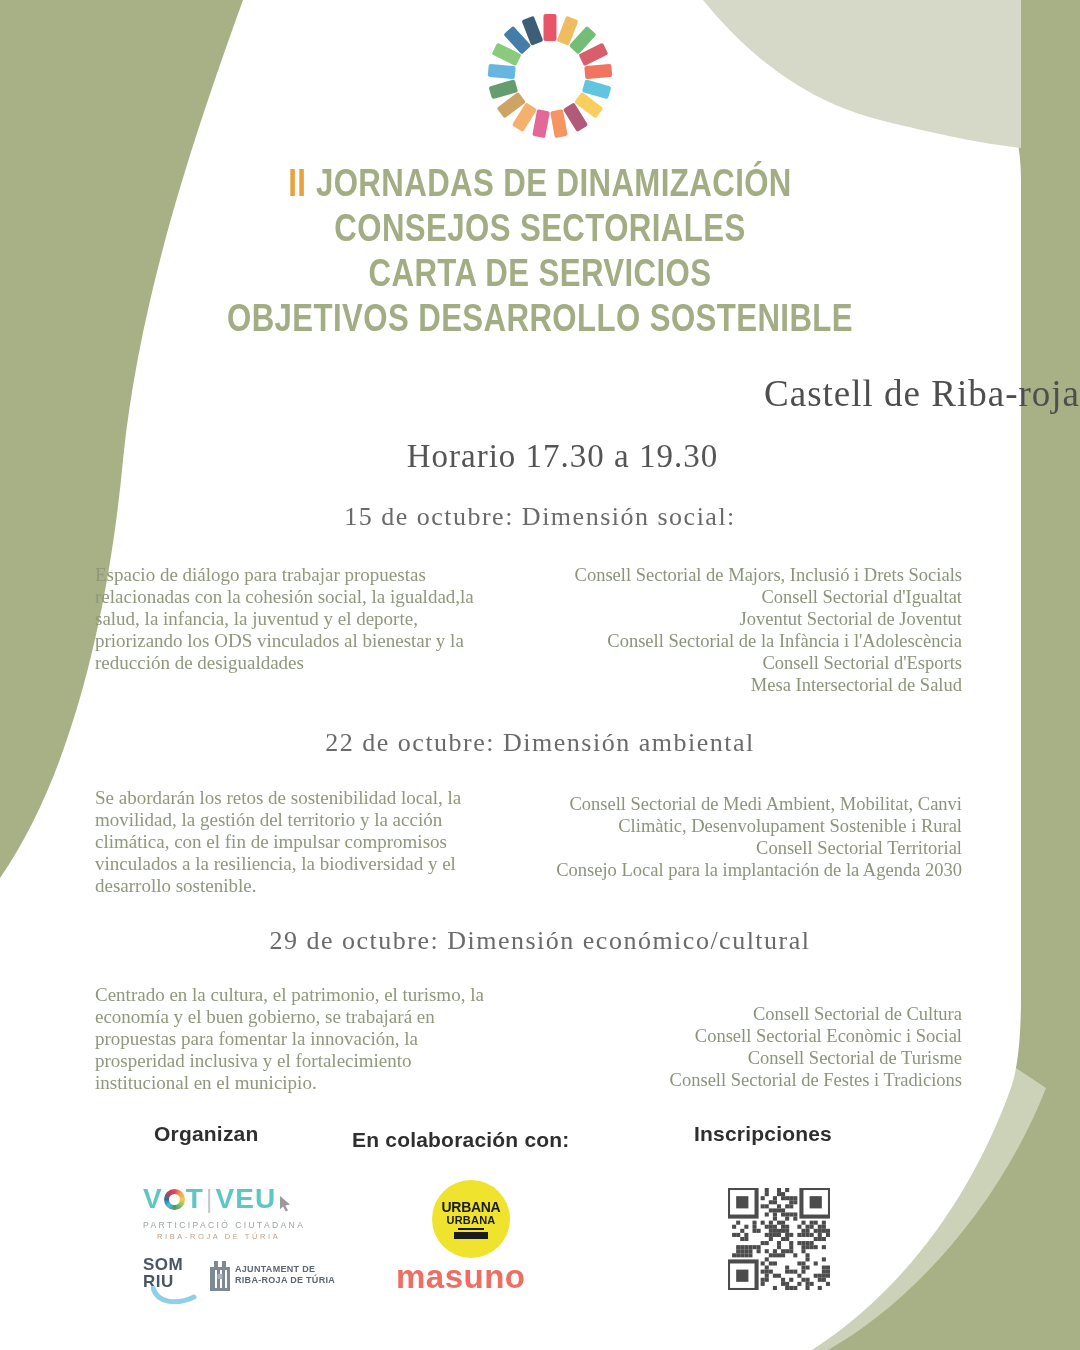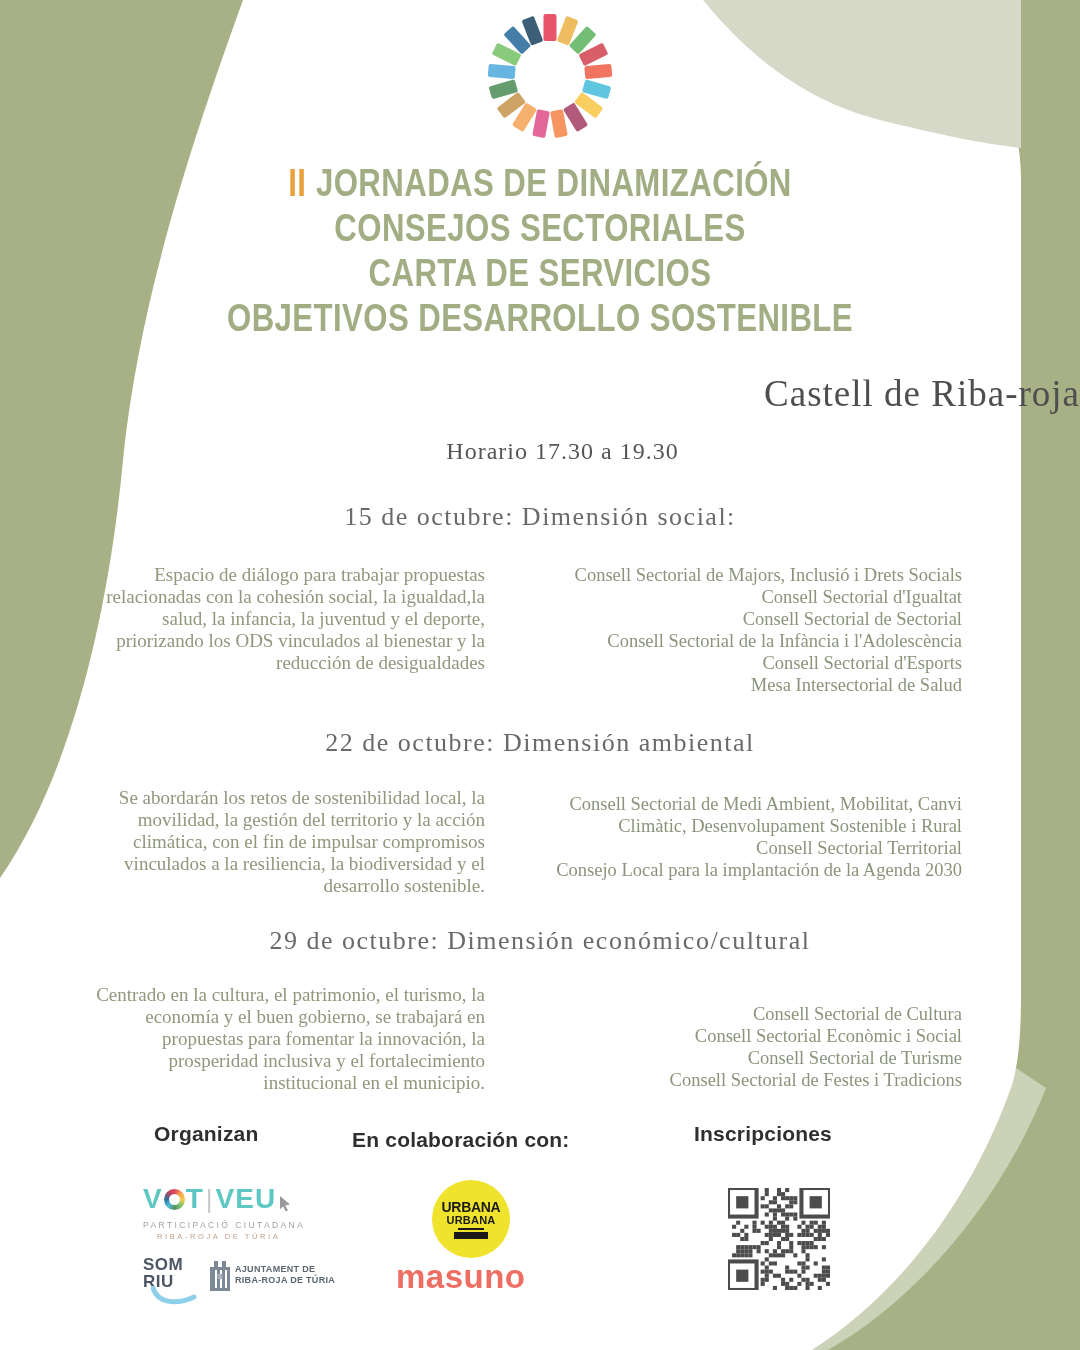--- a/index.html
+++ b/index.html
@@ -15,24 +15,24 @@
 
   .title{
     left:0;right:0;top:160px;text-align:center;
     font-weight:bold;font-size:39px;line-height:45px;color:#a2ad83;
     letter-spacing:.5px;transform:scaleX(.8);transform-origin:50% 0;
     white-space:nowrap;
   }
   .title .numeral{color:#e9a13e;margin-right:12px;}
 
   .venue{left:0;right:0;top:372px;text-align:right;font-size:37px;color:#4e4e4e;letter-spacing:1px;}
-  .schedule{left:0;right:0;top:438px;text-align:center;font-size:24px;color:#555;letter-spacing:1px;padding-left:45px;}
+  .schedule{left:0;right:0;top:438px;text-align:center;font-size:33px;color:#555;letter-spacing:1px;padding-left:45px;}
 
   .session-heading{left:0;right:0;text-align:center;font-size:26px;color:#6a6a6a;letter-spacing:1.5px;}
-  .session-desc{width:390px;left:95px;text-align:right;font-size:19px;line-height:22px;color:#8f977c;}
+  .session-desc{width:390px;left:95px;text-align:left;font-size:19px;line-height:22px;color:#8f977c;}
   .session-list{width:440px;left:522px;text-align:right;font-size:18.5px;line-height:22px;color:#8b947b;}
 
   .s1h{top:502px;} .s1d{top:564px;} .s1l{top:564px;}
   .s2h{top:728px;} .s2d{top:787px;} .s2l{top:793px;}
   .s3h{top:926px;} .s3d{top:984px;} .s3l{top:1003px;}
 
   .footer-label{font-size:21px;font-weight:bold;color:#2f2f2f;letter-spacing:.2px;}
   .lab-org{left:154px;top:1122px;}
   .lab-col{left:352px;top:1128px;}
   .lab-ins{left:694px;top:1122px;}
@@ -125,21 +125,21 @@
   </div>
 
   <div class="abs venue serif">Castell de Riba-roja</div>
   <div class="abs schedule serif">Horario 17.30 a 19.30</div>
 
   <div class="abs session-heading serif s1h">15 de octubre: Dimensión social:</div>
   <div class="abs session-desc serif s1d">Espacio de diálogo para trabajar propuestas relacionadas con la cohesión social, la igualdad,la salud, la infancia, la juventud y el deporte, priorizando los ODS vinculados al bienestar y la reducción de desigualdades</div>
   <div class="abs session-list serif s1l">
       <div>Consell Sectorial de Majors, Inclusió i Drets Socials</div>
       <div>Consell Sectorial d'Igualtat</div>
-      <div>Consell Sectorial de Sectorial</div>
+      <div>Joventut Sectorial de Joventut</div>
       <div>Consell Sectorial de la Infància i l'Adolescència</div>
       <div>Consell Sectorial d'Esports</div>
       <div>Mesa Intersectorial de Salud</div>
     </div>
 
   <div class="abs session-heading serif s2h">22 de octubre: Dimensión ambiental</div>
   <div class="abs session-desc serif s2d">Se abordarán los retos de sostenibilidad local, la movilidad, la gestión del territorio y la acción climática, con el fin de impulsar compromisos vinculados a la resiliencia, la biodiversidad y el desarrollo sostenible.</div>
   <div class="abs session-list serif s2l">
       <div>Consell Sectorial de Medi Ambient, Mobilitat, Canvi Climàtic, Desenvolupament Sostenible i Rural</div>
       <div>Consell Sectorial Territorial</div>

